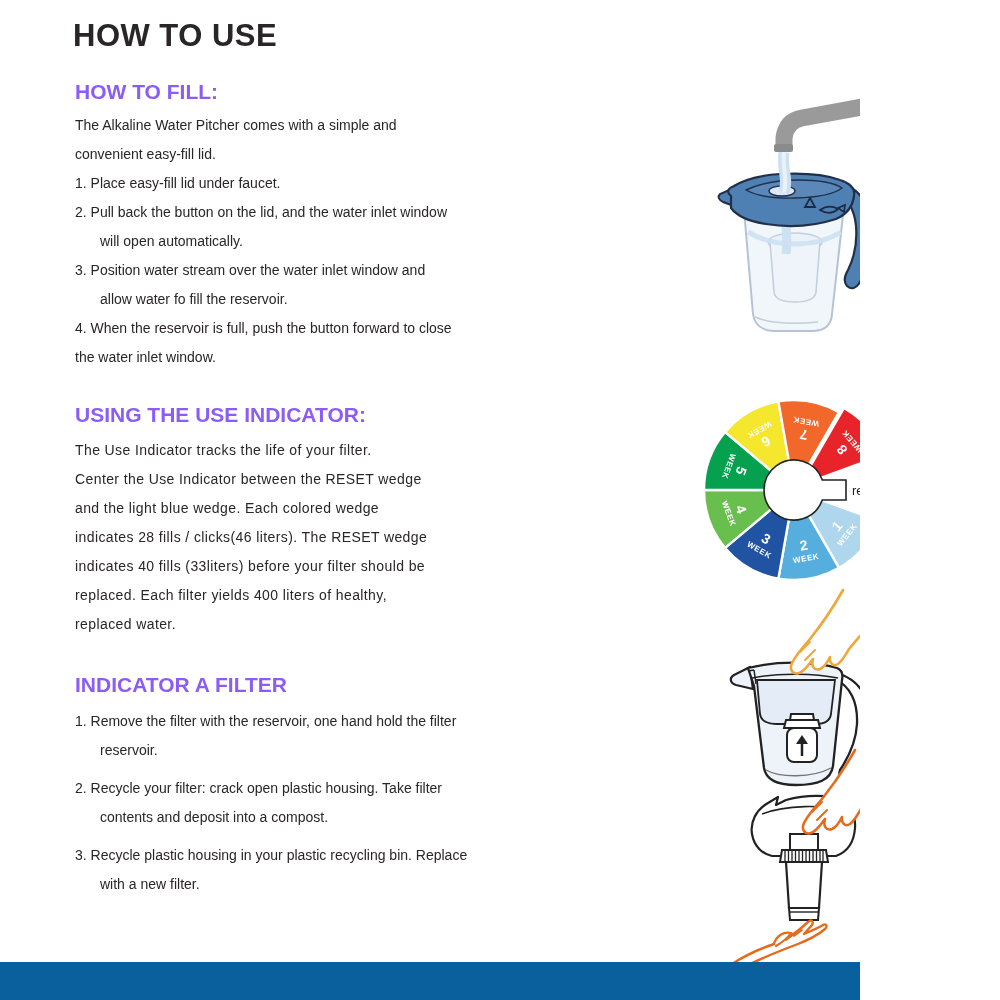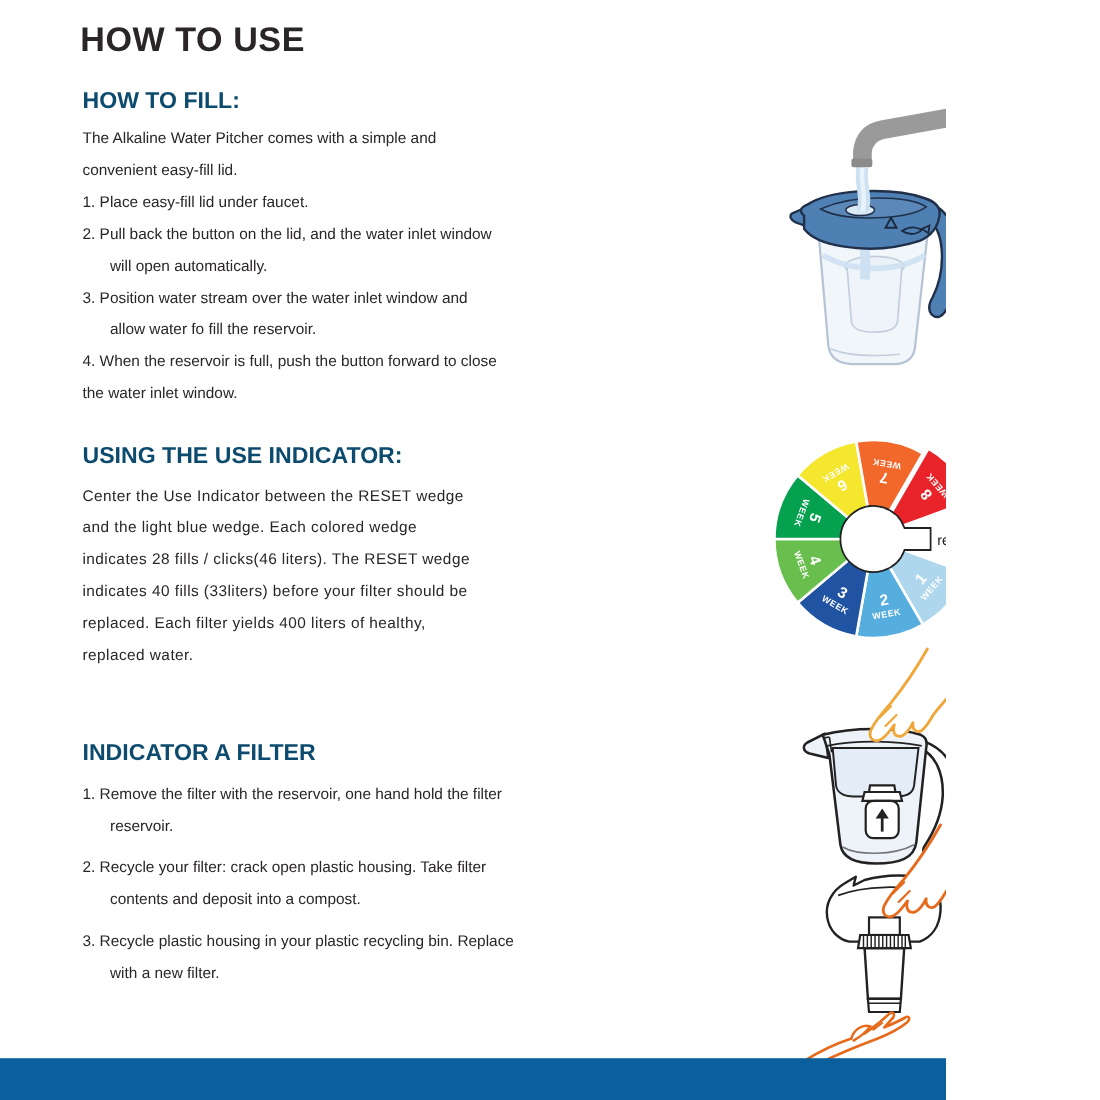--- a/index.html
+++ b/index.html
@@ -1,20 +1,20 @@
 <!DOCTYPE html>
 <html><head>
 <meta charset="utf-8">
 <style>
   html,body{margin:0;padding:0;background:#fff;}
   .page{position:relative;width:860px;height:1000px;background:#ffffff;overflow:hidden;
         font-family:"Liberation Sans","DejaVu Sans",sans-serif;color:#2a2526;}
   .page-title{position:absolute;left:73px;top:18px;margin:0;font-size:31px;font-weight:bold;
         letter-spacing:0.5px;color:#2a2526;}
-  .sec-h{position:absolute;margin:0;font-size:21px;font-weight:bold;color:#0c4a6e;}
+  .sec-h{position:absolute;margin:0;font-size:21px;font-weight:bold;color:#8b5cf6;}
   #h-fill{left:75px;top:80px;}
   #h-ind{left:75px;top:403px;}
   #h-rep{left:75px;top:673px;}
   .block{position:absolute;left:75px;font-size:14px;line-height:29px;white-space:nowrap;}
   #b-fill{top:111px;}
   #b-ind{top:436px;letter-spacing:0.4px;}
   #b-rep{top:707px;}
   .ind{padding-left:25px;}
   .rep-step{margin:0 0 9px 0;}
   .illus{position:absolute;}
@@ -41,20 +41,21 @@
     <div>2. Pull back the button on the lid, and the water inlet window</div>
     <div class="ind">will open automatically.</div>
     <div>3. Position water stream over the water inlet window and</div>
     <div class="ind">allow water fo fill the reservoir.</div>
     <div>4. When the reservoir is full, push the button forward to close</div>
     <div>the water inlet window.</div>
   </div>
 
   <h2 class="sec-h" id="h-ind">USING THE USE INDICATOR:</h2>
   <div class="block" id="b-ind">
+    <div>The Use Indicator tracks the life of your filter.</div>
     <div>Center the Use Indicator between the RESET wedge</div>
     <div>and the light blue wedge. Each colored wedge</div>
     <div>indicates 28 fills / clicks(46 liters). The RESET wedge</div>
     <div>indicates 40 fills (33liters) before your filter should be</div>
     <div>replaced. Each filter yields 400 liters of healthy,</div>
     <div>replaced water.</div>
   </div>
 
   <h2 class="sec-h" id="h-rep">INDICATOR A FILTER</h2>
   <div class="block" id="b-rep">

